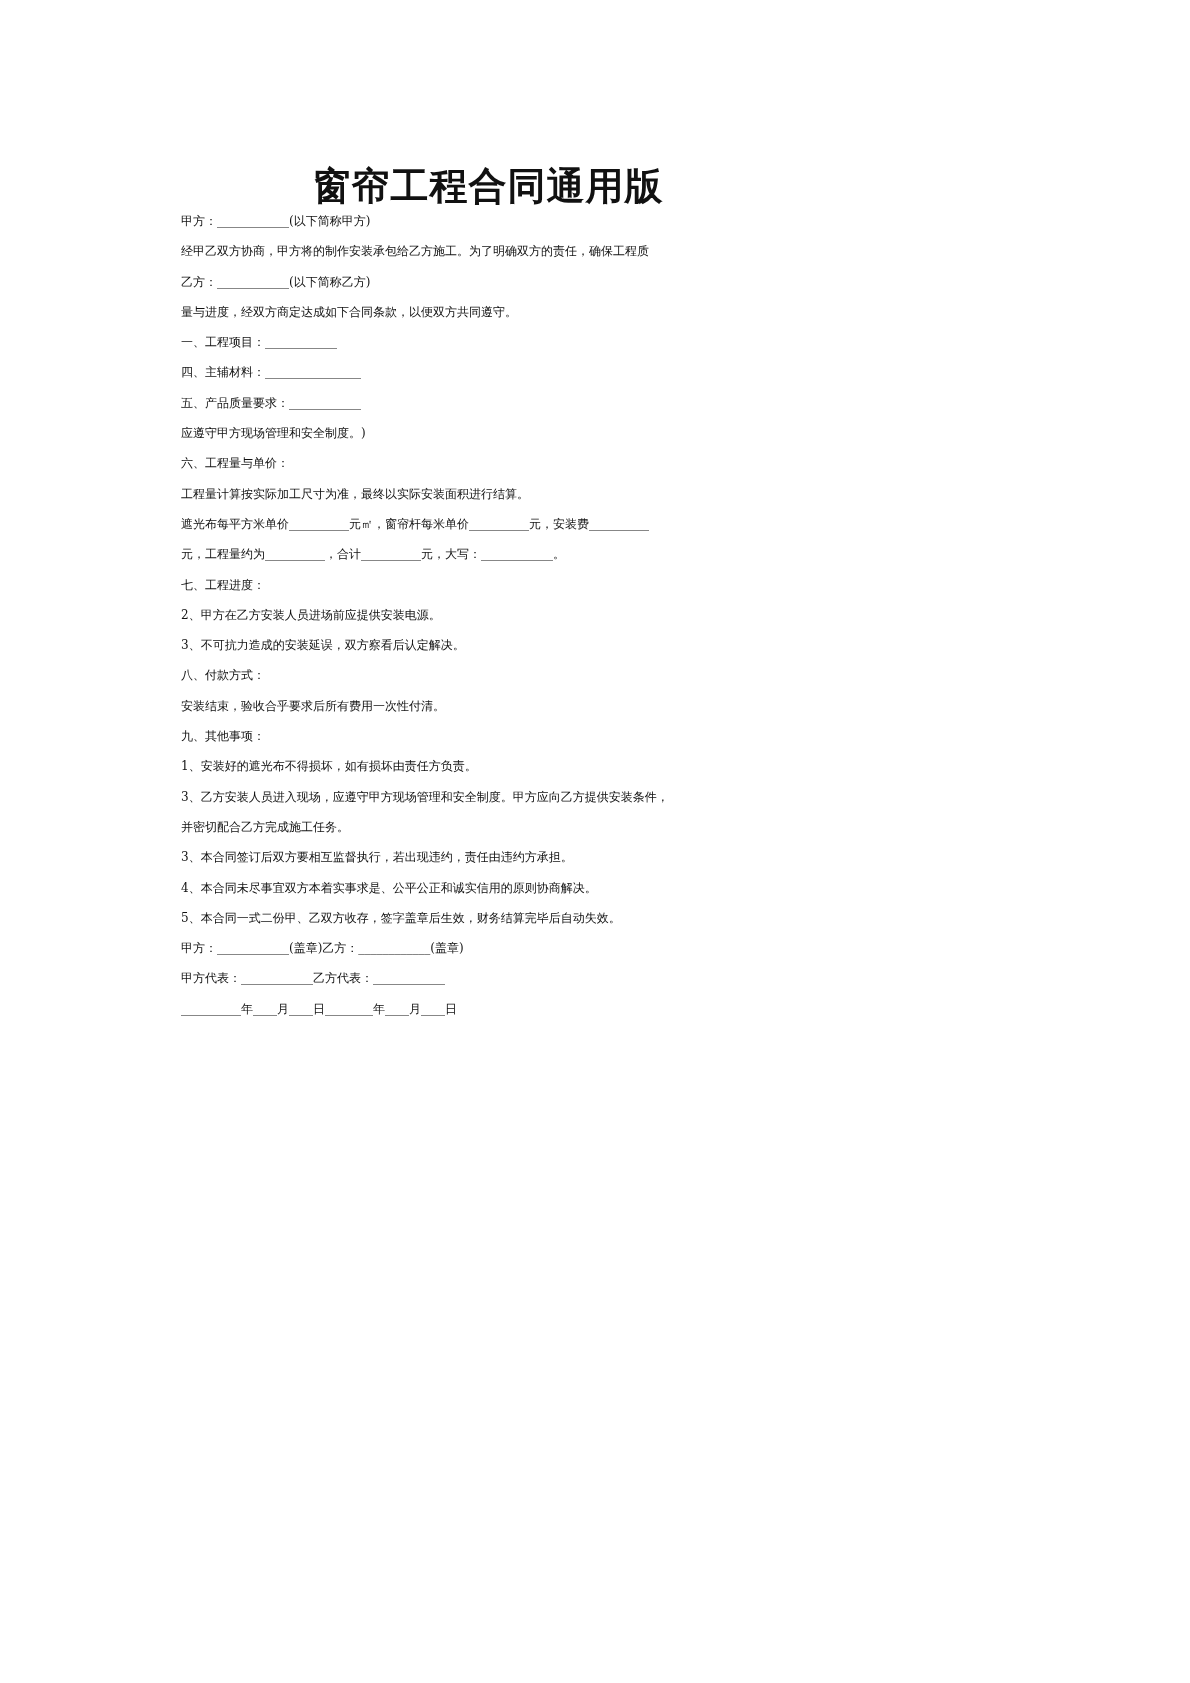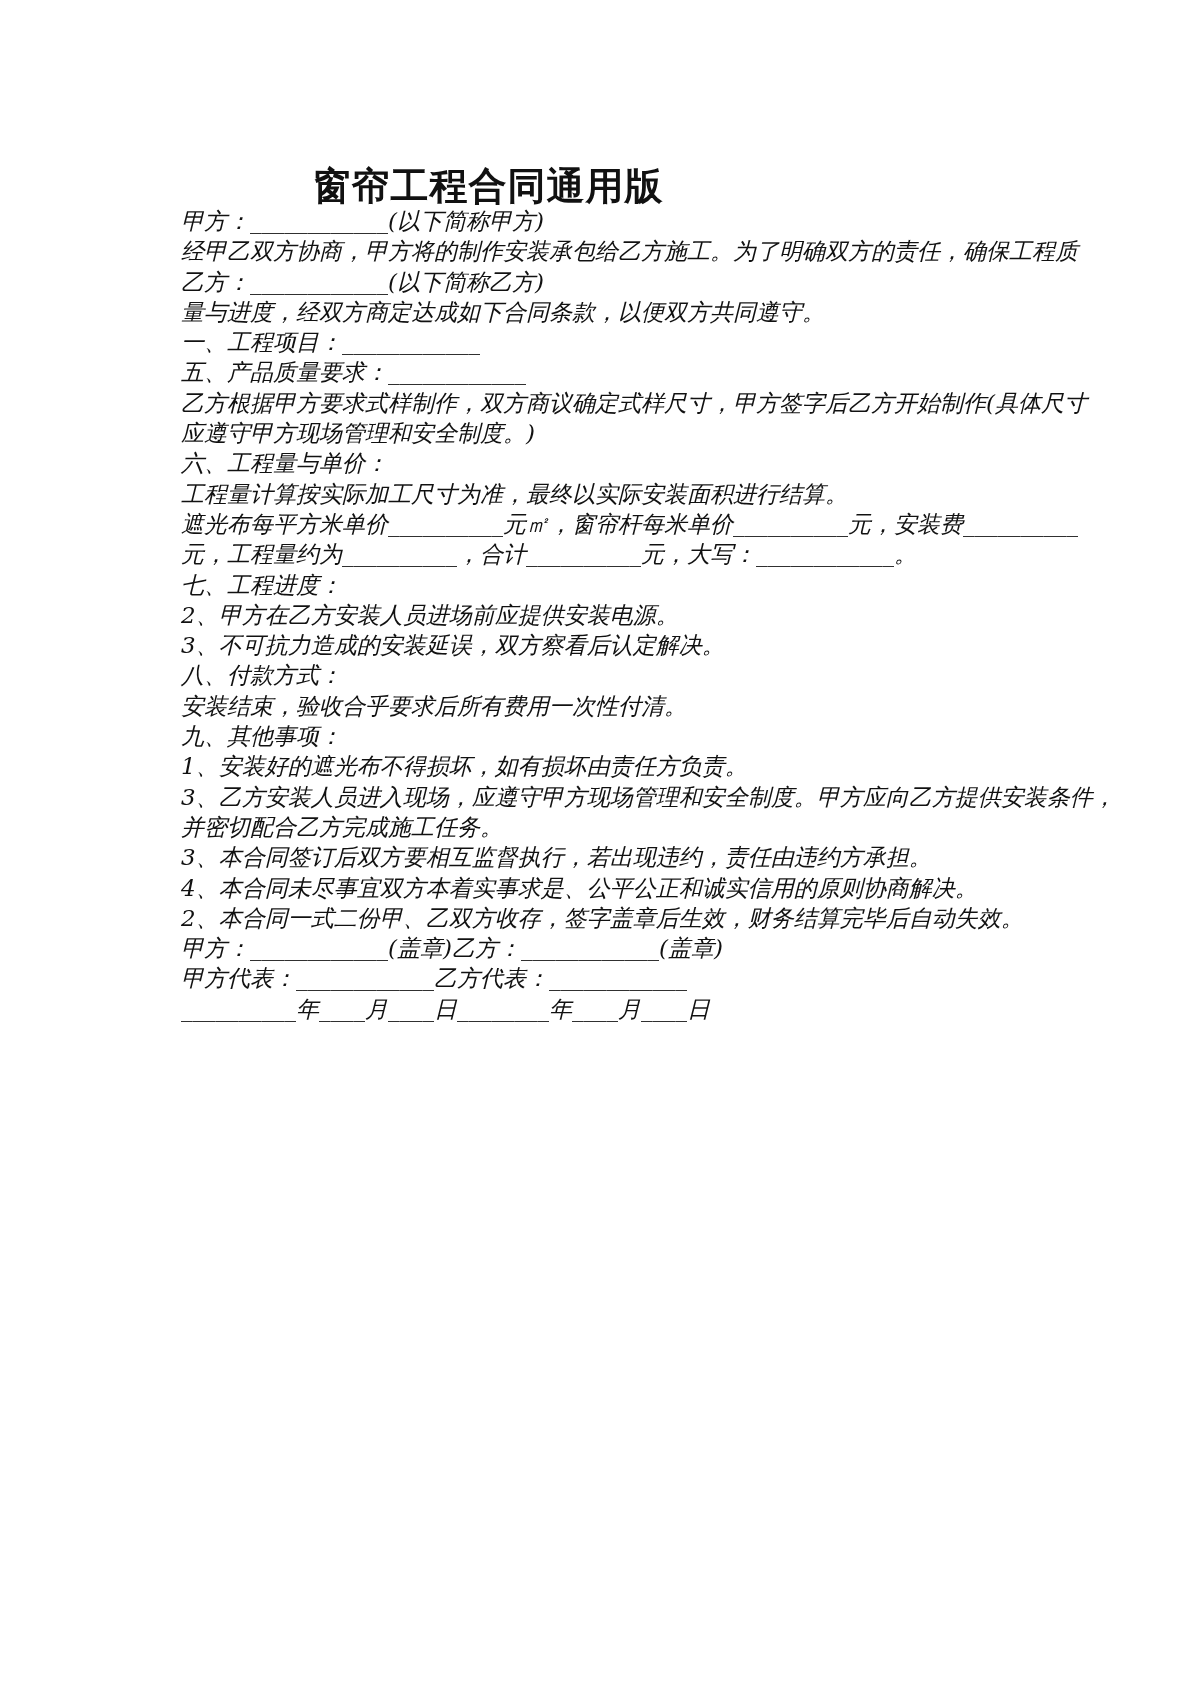--- a/index.html
+++ b/index.html
@@ -2,48 +2,48 @@
 <html><head>
 <meta charset="utf-8">
 <style>
   html, body { margin: 0; padding: 0; background: #ffffff; }
   body { width: 1190px; height: 1683px; position: relative; overflow: hidden;
          font-family: "DejaVu Serif", "Liberation Serif", serif; color: #111; }
   .title { position: absolute; top: 162px; left: 0; width: 976px; text-align: center;
            font-size: 38px; font-weight: bold; letter-spacing: 1px; line-height: 48px;
            font-family: "DejaVu Sans", "Liberation Sans", sans-serif; }
   .body { position: absolute; top: 206px; left: 181px; width: 830px; }
-  .line { font-size: 23px; line-height: 30.3px; white-space: pre; font-style: italic; }
+  .line { font-size: 12px; line-height: 30.3px; white-space: pre; }
 </style>
 </head>
 <body>
 
 <div class="title">窗帘工程合同通用版</div>
 
 <div class="body">
   <div class="line">甲方：____________(以下简称甲方)</div>
   <div class="line">经甲乙双方协商，甲方将的制作安装承包给乙方施工。为了明确双方的责任，确保工程质</div>
   <div class="line">乙方：____________(以下简称乙方)</div>
   <div class="line">量与进度，经双方商定达成如下合同条款，以便双方共同遵守。</div>
   <div class="line">一、工程项目：____________</div>
+  <div class="line">四、主辅材料：________________</div>
   <div class="line">五、产品质量要求：____________</div>
-  <div class="line">乙方根据甲方要求式样制作，双方商议确定式样尺寸，甲方签字后乙方开始制作(具体尺寸</div>
   <div class="line">应遵守甲方现场管理和安全制度。)</div>
   <div class="line">六、工程量与单价：</div>
   <div class="line">工程量计算按实际加工尺寸为准，最终以实际安装面积进行结算。</div>
   <div class="line">遮光布每平方米单价__________元㎡，窗帘杆每米单价__________元，安装费__________</div>
   <div class="line">元，工程量约为__________，合计__________元，大写：____________。</div>
   <div class="line">七、工程进度：</div>
   <div class="line">2、甲方在乙方安装人员进场前应提供安装电源。</div>
   <div class="line">3、不可抗力造成的安装延误，双方察看后认定解决。</div>
   <div class="line">八、付款方式：</div>
   <div class="line">安装结束，验收合乎要求后所有费用一次性付清。</div>
   <div class="line">九、其他事项：</div>
   <div class="line">1、安装好的遮光布不得损坏，如有损坏由责任方负责。</div>
   <div class="line">3、乙方安装人员进入现场，应遵守甲方现场管理和安全制度。甲方应向乙方提供安装条件，</div>
   <div class="line">并密切配合乙方完成施工任务。</div>
   <div class="line">3、本合同签订后双方要相互监督执行，若出现违约，责任由违约方承担。</div>
   <div class="line">4、本合同未尽事宜双方本着实事求是、公平公正和诚实信用的原则协商解决。</div>
-  <div class="line">2、本合同一式二份甲、乙双方收存，签字盖章后生效，财务结算完毕后自动失效。</div>
+  <div class="line">5、本合同一式二份甲、乙双方收存，签字盖章后生效，财务结算完毕后自动失效。</div>
   <div class="line">甲方：____________(盖章)乙方：____________(盖章)</div>
   <div class="line">甲方代表：____________乙方代表：____________</div>
   <div class="line">__________年____月____日________年____月____日</div>
 </div>
 
 </body></html>

